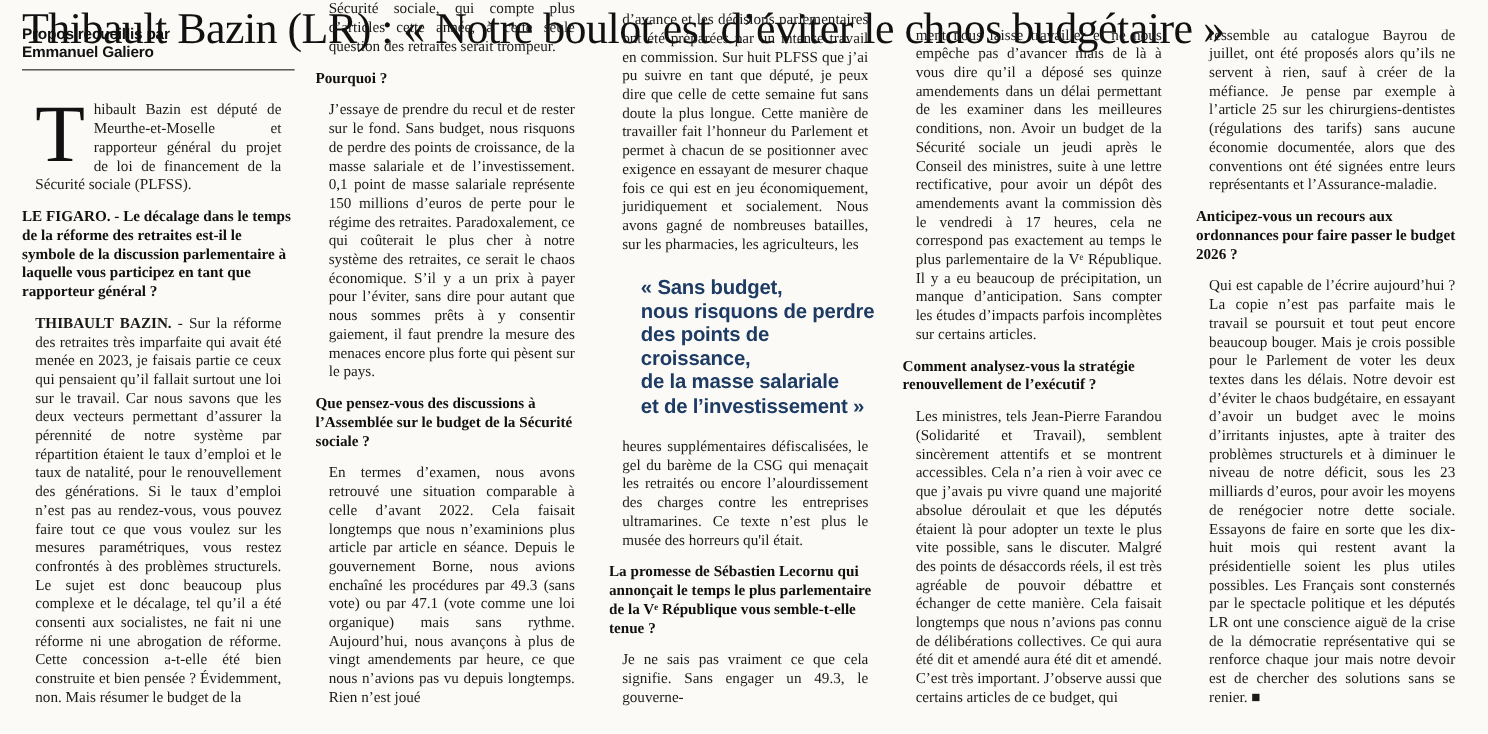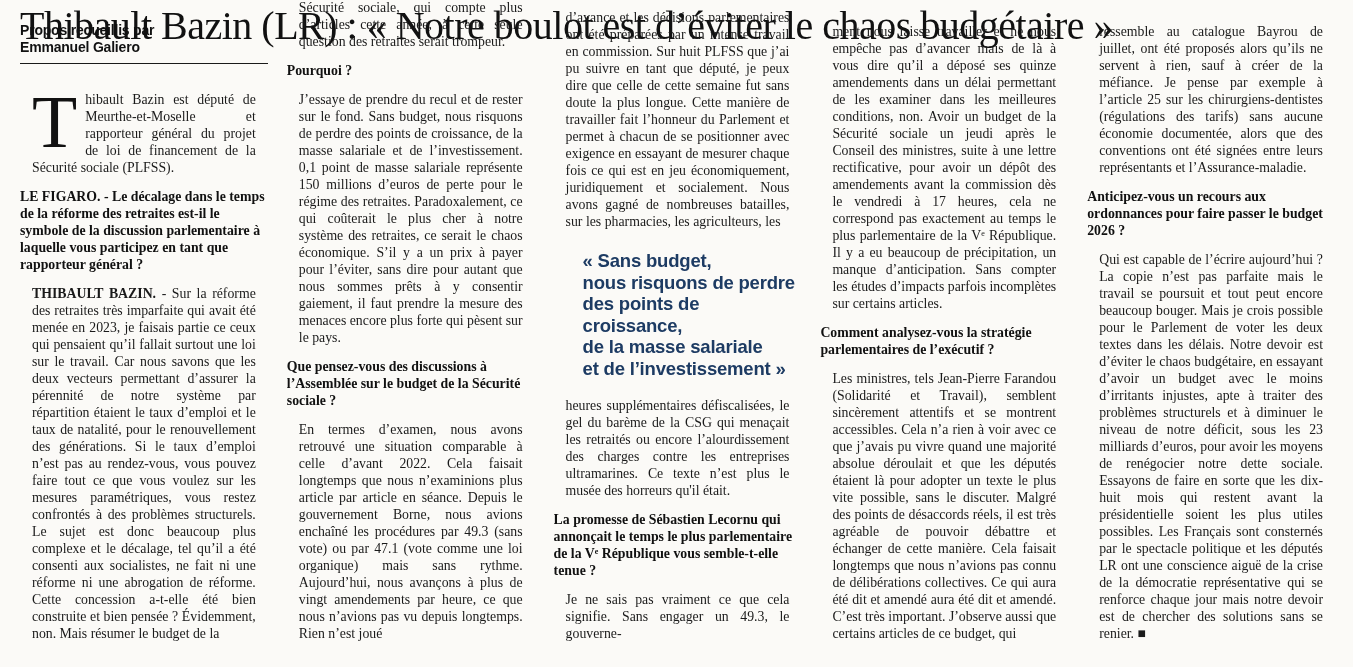--- a/index.html
+++ b/index.html
@@ -116,21 +116,21 @@
 nous risquons de perdre
 des points de croissance,
 de la masse salariale
 et de l’investissement »</div>
         <p class="body">heures supplémentaires défiscalisées, le gel du barème de la CSG qui menaçait les retraités ou encore l’alourdissement des charges contre les entreprises ultramarines. Ce texte n’est plus le musée des horreurs qu'il était.</p>
         <p class="question">La promesse de Sébastien Lecornu qui annonçait le temps le plus parlementaire de la Vᵉ République vous semble-t-elle tenue ?</p>
         <p class="body">Je ne sais pas vraiment ce que cela signifie. Sans engager un 49.3, le gouverne-</p>
       </div>
       <div class="col">
         <p class="body">ment nous laisse travailler et ne nous empêche pas d’avancer mais de là à vous dire qu’il a déposé ses quinze amendements dans un délai permettant de les examiner dans les meilleures conditions, non. Avoir un budget de la Sécurité sociale un jeudi après le Conseil des ministres, suite à une lettre rectificative, pour avoir un dépôt des amendements avant la commission dès le vendredi à 17 heures, cela ne correspond pas exactement au temps le plus parlementaire de la Vᵉ République. Il y a eu beaucoup de précipitation, un manque d’anticipation. Sans compter les études d’impacts parfois incomplètes sur certains articles.</p>
-        <p class="question">Comment analysez-vous la stratégie parlementaires de l’exécutif ?</p>
+        <p class="question">Comment analysez-vous la stratégie renouvellement de l’exécutif ?</p>
         <p class="body">Les ministres, tels Jean-Pierre Farandou (Solidarité et Travail), semblent sincèrement attentifs et se montrent accessibles. Cela n’a rien à voir avec ce que j’avais pu vivre quand une majorité absolue déroulait et que les députés étaient là pour adopter un texte le plus vite possible, sans le discuter. Malgré des points de désaccords réels, il est très agréable de pouvoir débattre et échanger de cette manière. Cela faisait longtemps que nous n’avions pas connu de délibérations collectives. Ce qui aura été dit et amendé aura été dit et amendé. C’est très important. J’observe aussi que certains articles de ce budget, qui</p>
       </div>
       <div class="col">
         <p class="body">ressemble au catalogue Bayrou de juillet, ont été proposés alors qu’ils ne servent à rien, sauf à créer de la méfiance. Je pense par exemple à l’article 25 sur les chirurgiens-dentistes (régulations des tarifs) sans aucune économie documentée, alors que des conventions ont été signées entre leurs représentants et l’Assurance-maladie.</p>
         <p class="question">Anticipez-vous un recours aux ordonnances pour faire passer le budget 2026 ?</p>
         <p class="body">Qui est capable de l’écrire aujourd’hui ? La copie n’est pas parfaite mais le travail se poursuit et tout peut encore beaucoup bouger. Mais je crois possible pour le Parlement de voter les deux textes dans les délais. Notre devoir est d’éviter le chaos budgétaire, en essayant d’avoir un budget avec le moins d’irritants injustes, apte à traiter des problèmes structurels et à diminuer le niveau de notre déficit, sous les 23 milliards d’euros, pour avoir les moyens de renégocier notre dette sociale. Essayons de faire en sorte que les dix-huit mois qui restent avant la présidentielle soient les plus utiles possibles. Les Français sont consternés par le spectacle politique et les députés LR ont une conscience aiguë de la crise de la démocratie représentative qui se renforce chaque jour mais notre devoir est de chercher des solutions sans se renier. ■</p>
       </div>
     </div>
 </div>
 

